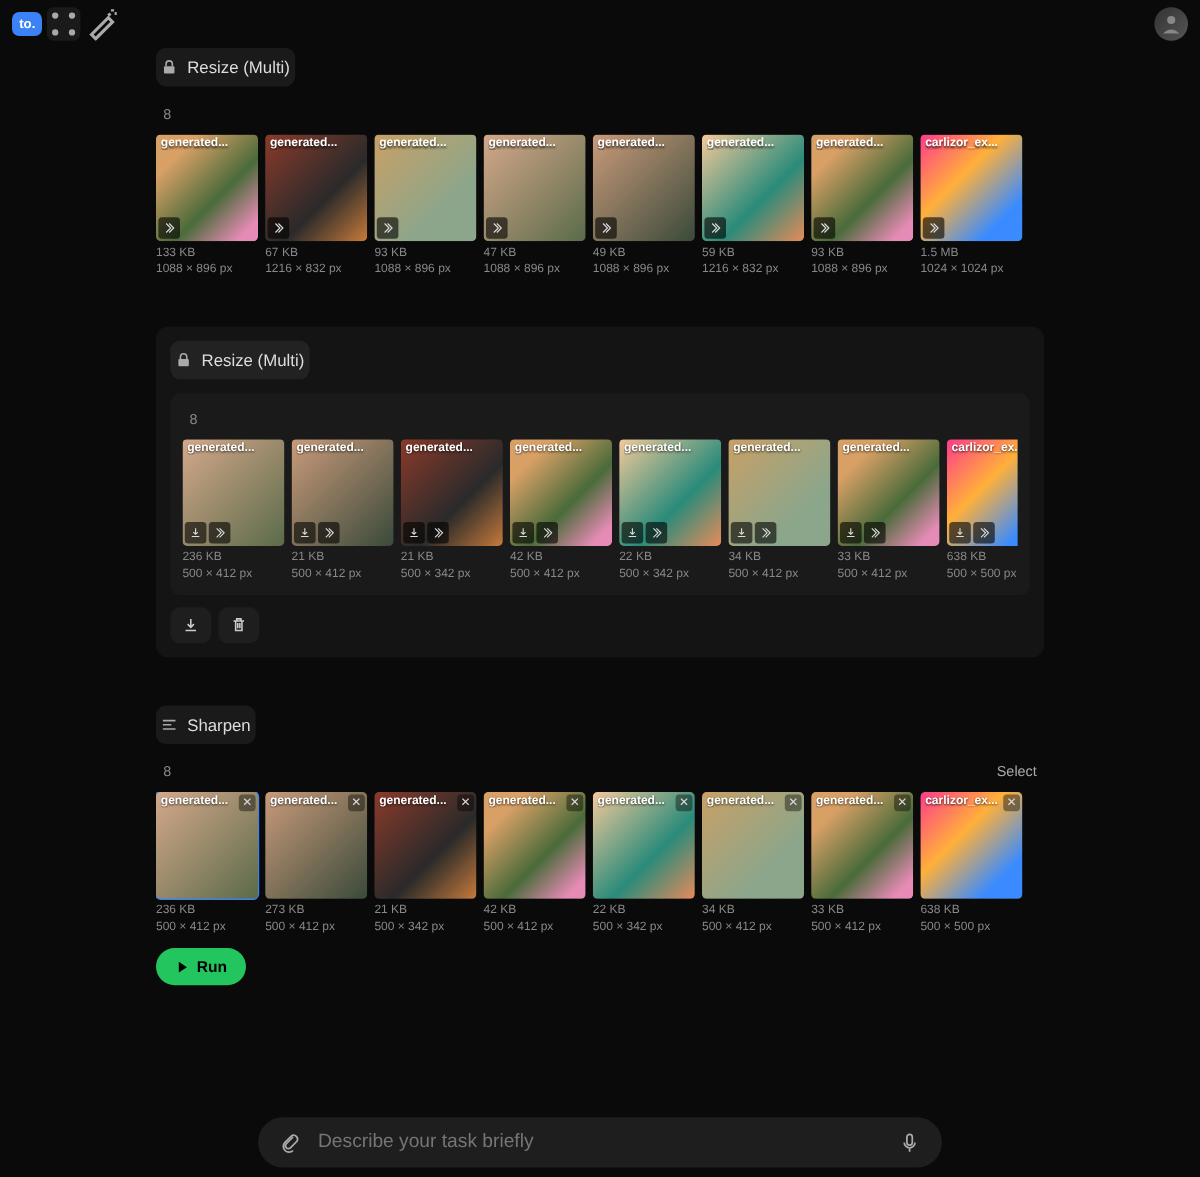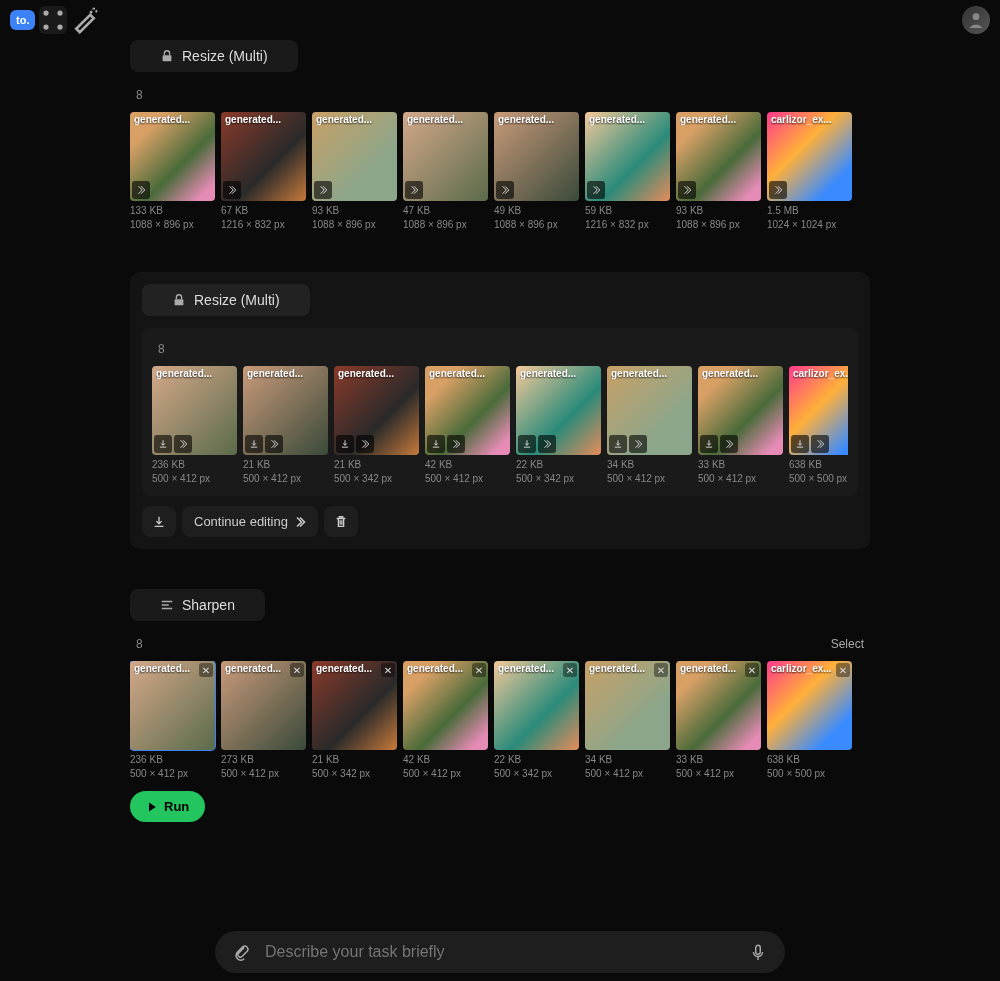--- a/index.html
+++ b/index.html
@@ -5,21 +5,21 @@
 * { margin:0; padding:0; box-sizing:border-box; }
 body { background:#0a0a0a; color:#e5e5e5; font-family:-apple-system,BlinkMacSystemFont,Segoe UI,sans-serif; font-size:13px; width:1000px; height:981px; overflow:hidden; }
 .topbar { display:flex; align-items:center; justify-content:space-between; padding:6px 10px; }
 .topbar-left { display:flex; align-items:center; gap:4px; }
 .logo { background:#3b82f6; color:#fff; font-weight:700; font-size:11px; padding:4px 6px; border-radius:6px; }
 .icon-btn { width:28px; height:28px; display:flex; align-items:center; justify-content:center; border-radius:6px; color:#aaa; }
 .icon-btn.dots { background:#1a1a1a; }
 .avatar { width:28px; height:28px; border-radius:50%; background:linear-gradient(135deg,#333,#555); display:flex; align-items:center; justify-content:center; }
 .main { padding:0 130px 20px 130px; display:flex; flex-direction:column; gap:40px; }
 .section { display:flex; flex-direction:column; }
-.section-header { display:inline-flex; align-items:center; gap:8px; background:#1a1a1a; padding:8px 30px; border-radius:8px; align-self:flex-start; margin-bottom:12px; }
+.section-header { display:inline-flex; align-items:center; gap:8px; background:#1a1a1a; padding:8px 4px; border-radius:8px; align-self:flex-start; margin-bottom:12px; }
 .section-header svg { width:14px; height:14px; }
 .section-title { font-size:14px; color:#ddd; }
 .count-row { display:flex; justify-content:space-between; color:#888; font-size:12px; padding:4px 6px; margin-bottom:6px; }
 .clear-link { color:#aaa; cursor:pointer; }
 .thumbs { display:flex; gap:6px; overflow-x:hidden; }
 .thumb { display:flex; flex-direction:column; }
 .thumb-box { width:85px; height:89px; border-radius:4px; background:#222 repeating-conic-gradient(#2a2a2a 0% 25%, #1e1e1e 0% 50%) 50% / 12px 12px; position:relative; overflow:hidden; }
 .thumb-box.selected { outline:2px solid #3b82f6; outline-offset:-1px; }
 .thumb-img { position:absolute; inset:0; }
 .thumb-label { position:absolute; top:2px; left:4px; right:4px; font-size:10px; font-weight:600; color:#fff; white-space:nowrap; overflow:hidden; text-overflow:ellipsis; text-shadow:0 1px 2px rgba(0,0,0,0.8); }
@@ -428,26 +428,20 @@
       </div>
           </div>
         </div>
     </div>
     <div class="result-actions">
       <div class="pill-btn icon-only">
         <svg width="14" height="14" viewBox="0 0 16 16" fill="none" stroke="#ccc" stroke-width="1.5">
             <path d="M8 2 V10 M5 7 L8 10 L11 7 M3 13 H13"></path>
           </svg>
       </div>
-      <div class="pill-btn">
-        <span>Continue editing</span>
-        <svg width="12" height="12" viewBox="0 0 16 16" fill="none" stroke="#ccc" stroke-width="2">
-            <path d="M4 2 L10 8 L4 14 M8 2 L14 8 L8 14"></path>
-          </svg>
-      </div>
       <div class="pill-btn icon-only">
         <svg width="14" height="14" viewBox="0 0 16 16" fill="none" stroke="#ccc" stroke-width="1.5">
             <path d="M3 4 H13 M5 4 V13 H11 V4 M6 4 V2 H10 V4 M7 6 V11 M9 6 V11"></path>
           </svg>
       </div>
     </div>
   </div>
 
   <div class="section">
     <div class="section-header">

